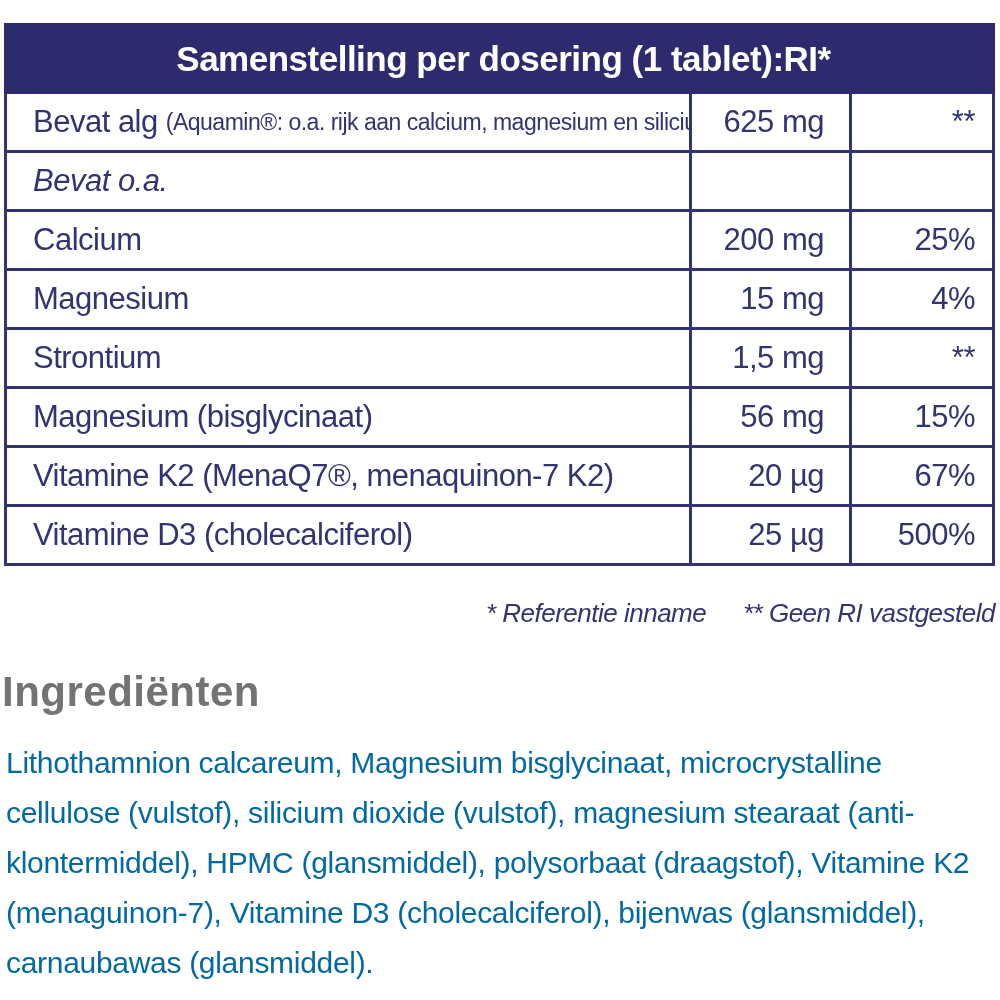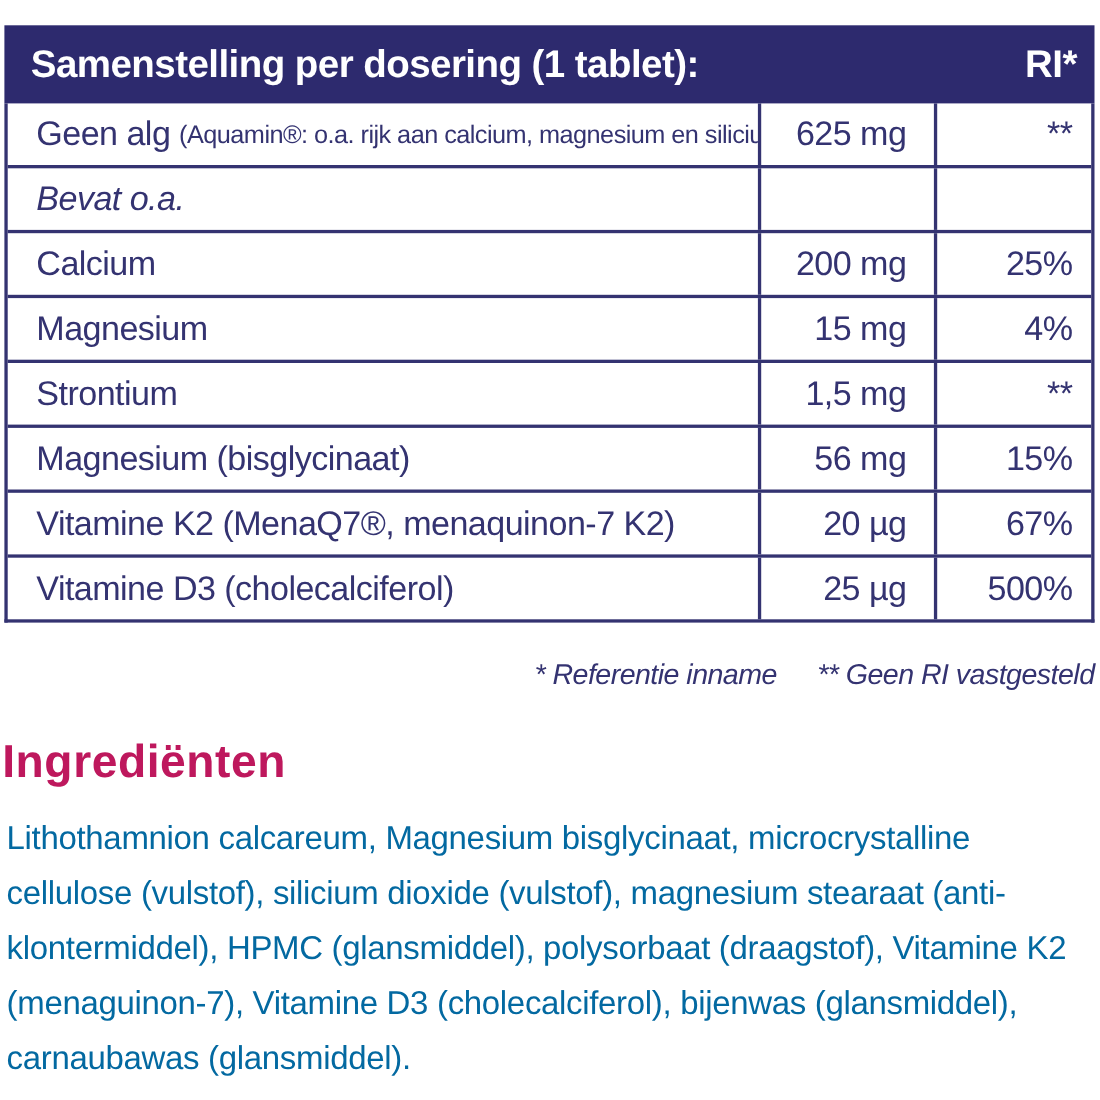--- a/index.html
+++ b/index.html
@@ -24,21 +24,21 @@
     color: #343371;
     letter-spacing: -0.5px;
   }
   .thead {
     box-sizing: border-box;
     height: 71px;
     background: #2d2a6e;
     color: #ffffff;
     display: flex;
     align-items: center;
-    justify-content: space-between;
+    justify-content: center;
     padding: 0 16px 0 24px;
     font-size: 35px;
     font-weight: 700;
   }
   .tbody {
     box-sizing: border-box;
     border: 3px solid #343371;
     border-top: none;
   }
   .tr {
@@ -79,21 +79,21 @@
   }
   .footnote .note2 { margin-left: 30px; }
   
   .ingredients-heading {
     position: absolute;
     top: 668px;
     left: 2px;
     margin: 0;
     font-size: 42px;
     font-weight: 700;
-    color: #be185d;
+    color: #737373;
     letter-spacing: 0.5px;
   }
   .ingredients-text {
     position: absolute;
     top: 738px;
     left: 6px;
     width: 983px;
     margin: 0;
     font-size: 30px;
     line-height: 50px;
@@ -108,21 +108,21 @@
 
   <div class="suppl-table">
     <div class="thead">
       <span>Samenstelling per dosering (1 tablet):</span>
       <span>RI*</span>
     </div>
     <div class="tbody">
 
       <div class="tr">
         <div class="td name">
-          <span>Geen alg</span>
+          <span>Bevat alg</span>
           <span class="detail">(Aquamin®: o.a. rijk aan calcium, magnesium en silicium)</span>
         </div>
         <div class="td amount">625 mg</div>
         <div class="td ri">**</div>
       </div>
 
       <div class="tr row-sub">
         <div class="td name">Bevat o.a.</div>
         <div class="td amount"></div>
         <div class="td ri"></div>

